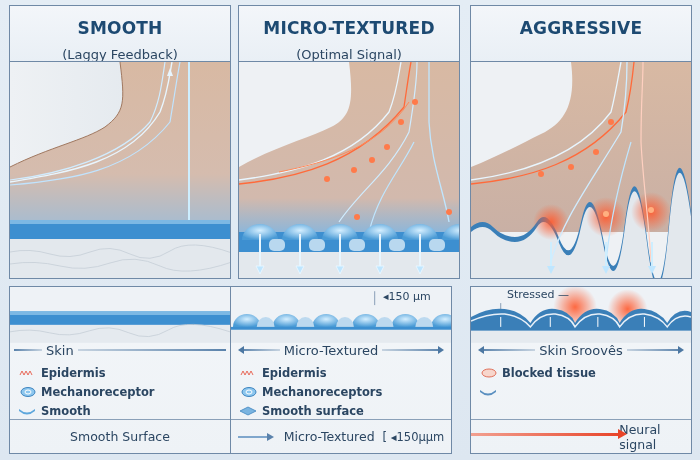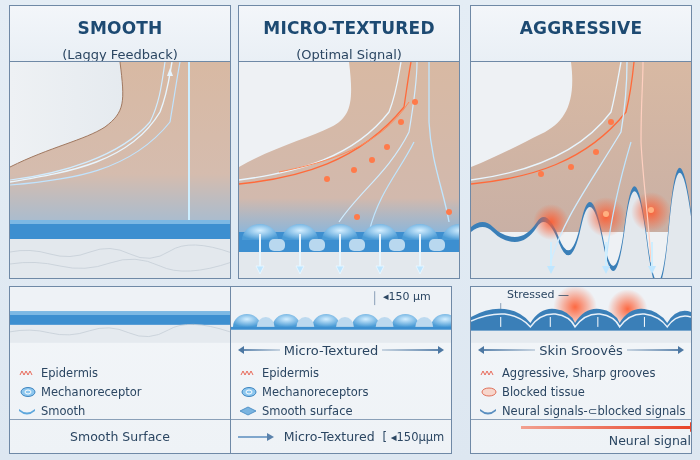--- a/index.html
+++ b/index.html
@@ -48,21 +48,21 @@
     content: ""; position: absolute; left: -2px; top: -3px;
     border-right: 6px solid #4c77a2; border-top: 4px solid transparent; border-bottom: 4px solid transparent;
   }
   .caption-row .arrowR::after {
     content: ""; position: absolute; right: -2px; top: -3px;
     border-left: 6px solid #4c77a2; border-top: 4px solid transparent; border-bottom: 4px solid transparent;
   }
   .legend .items { position: absolute; top: 76px; left: 6px; }
   .legend .item {
     display: flex; align-items: center; height: 19px;
-    font-size: 11.5px; color: #2b4662;
+    font-size: 11.5px; color: #2b4662; font-weight: bold;
   }
   .legend .item .ic { width: 22px; display: inline-flex; justify-content: center; margin-right: 3px; }
   .legend .footer {
     position: absolute; left: 0; bottom: 0; width: 100%; height: 34px;
     border-top: 1.5px solid #8aa0b8;
     display: flex; align-items: center; justify-content: center;
     font-size: 12.5px; color: #2b4662;
   }
 </style>
 </head>
@@ -102,20 +102,25 @@
   </svg>
 </div>
 <div class="legend" style="left:9px;">
   <svg class="strip" width="222" height="56" viewBox="0 0 222 56">
     <rect width="222" height="56" fill="#eef2f6"></rect>
     <rect x="0" y="24" width="222" height="4" fill="#7cb8e4"></rect>
     <rect x="0" y="28" width="222" height="10" fill="#3d8fd0"></rect>
     <rect x="0" y="38" width="222" height="18" fill="#e5eaef"></rect>
     <path d="M0,45 Q20,41 40,46 T80,44 T120,46 T160,43 T222,45" fill="none" stroke="#c5ced7" stroke-width="0.8"></path>
   </svg>
+  <div class="caption-row">
+    <span class="line left" style="max-width:28px;"></span>
+    <span>Skin</span>
+    <span class="line"></span>
+  </div>
   <div class="items">
     <div class="item">
       <span class="ic">
           <svg width="16" height="8">
             <path d="M1,6 L3,2 L5,6 L7,2 L9,6 L11,2 L13,6" fill="none" stroke="#e86a5a" stroke-width="1"></path>
           </svg>
         </span>
       <span>Epidermis</span>
     </div>
     <div class="item">
@@ -326,42 +331,33 @@
   </svg>
   <div style="position:absolute; top:1px; left:36px; font-size:11px; color:#2b4662;">Stressed —</div>
   <div class="caption-row">
     <span class="line left arrowL" style="max-width:55px;"></span>
     <span>Skin Sroovês</span>
     <span class="line arrowR" style="max-width:55px;"></span>
   </div>
   <div class="items">
     <div class="item">
       <span class="ic">
-          <svg width="16" height="8">
-            <path d="M1,6 L3,2 L5,6 L7,2 L9,6 L11,2 L13,6" fill="none" stroke="#e86a5a" stroke-width="1"></path>
-          </svg>
-        </span>
-      <span>Aggressive, Sharp grooves</span>
-    </div>
-    <div class="item">
-      <span class="ic">
           <svg width="18" height="12">
             <ellipse cx="10" cy="6" rx="7" ry="4" fill="#f7d6cc" stroke="#e0705a"></ellipse>
           </svg>
         </span>
       <span>Blocked tissue</span>
     </div>
     <div class="item">
       <span class="ic">
           <svg width="18" height="10">
             <path d="M1,3 Q9,10 17,3 L17,5 Q9,12 1,5 Z" fill="#5a8fc0"></path>
           </svg>
         </span>
-      <span>Neural signals-⊂blocked signals</span>
-    </div>
-  </div>
-  <div class="footer" style="flex-direction:column;align-items:flex-end;">
+    </div>
+  </div>
+  <div class="footer" style="">
     <span style="display:block; width:170px; height:3px; background:linear-gradient(90deg,#f2a090,#e8452a); position:relative; margin-bottom:4px;">
         <span style="position:absolute; right:-8px; top:-4px; border-left:9px solid #e8452a; border-top:5px solid transparent; border-bottom:5px solid transparent;"></span>
       </span>
     <span>Neural signal</span>
   </div>
 </div>
 
 </body></html>

